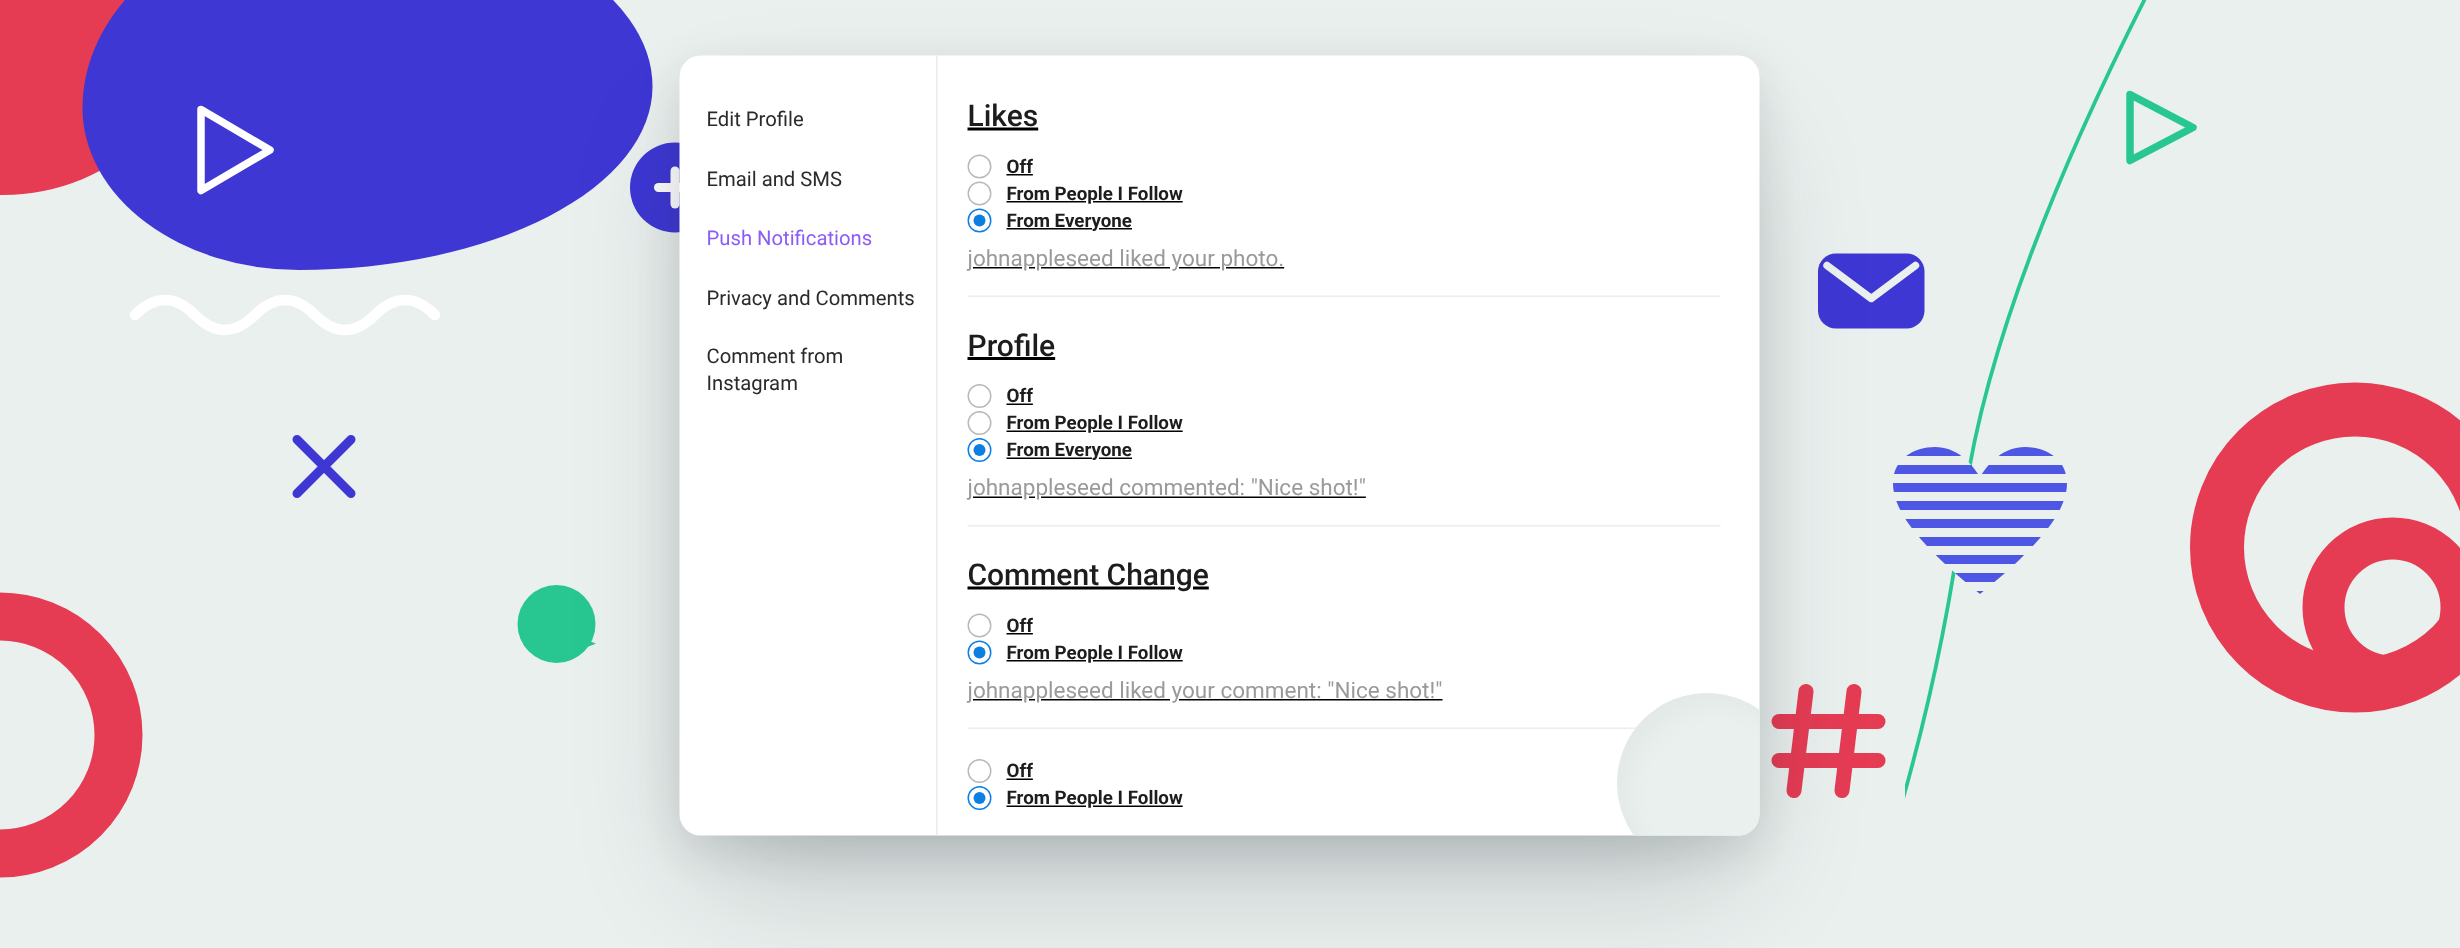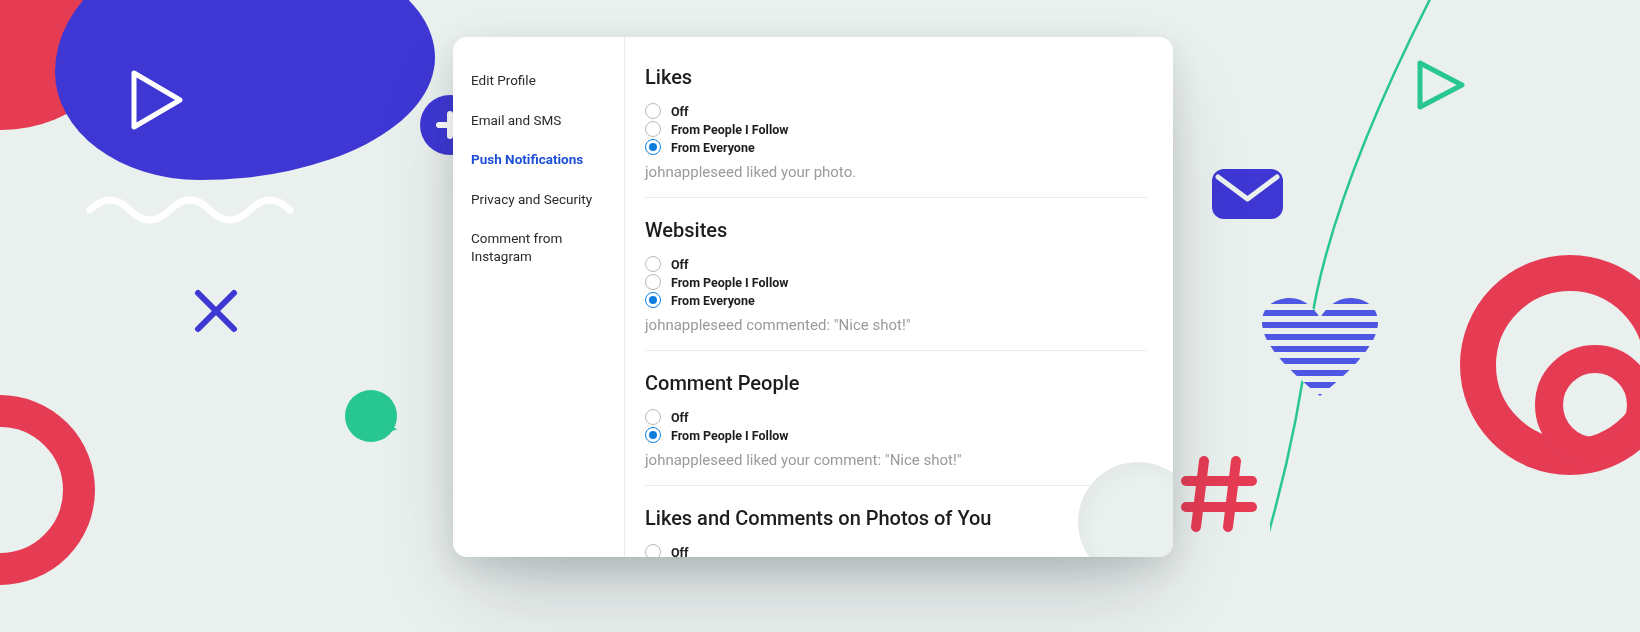--- a/index.html
+++ b/index.html
@@ -44,22 +44,22 @@
   .hash{top:455px;left:1180px;}
   
   .ring-red2{top:255px;left:1460px;width:220px;height:220px;border:36px solid #E53C54;border-radius:50%;}
   .ring-red2-inner{top:345px;left:1535px;width:120px;height:120px;border:28px solid #E53C54;border-radius:50%;}
 
   
   .panel{position:absolute;top:37px;left:453px;width:720px;height:520px;background:#fff;border-radius:14px;box-shadow:0 40px 80px -20px rgba(30,40,50,.25),0 10px 30px rgba(30,40,50,.12);display:flex;overflow:hidden;}
   .panel-cut{position:absolute;bottom:-25px;right:-25px;width:120px;height:120px;background:#eaf0ee;border-radius:50%;box-shadow:inset 8px 8px 18px rgba(0,0,0,.03);}
   .sidebar{width:172px;border-right:1px solid #ececec;padding:24px 0 16px 18px;}
   .sidebar-item{font-size:13.5px;color:#2a2a2a;padding:11px 8px 11px 0;cursor:pointer;line-height:1.3;}
-  .sidebar-item.active{font-weight:700;color:#1d4ed8;}
-  .main{flex:1;padding:28px 26px 0 20px;overflow:hidden;}
+  .sidebar-item.active{font-weight:400;color:#8b5cf6;}
+  .main{flex:1;padding:28px 26px 0 20px;overflow:hidden;text-decoration:underline;}
   .section{border-bottom:1px solid #ececec;padding-bottom:16px;margin-bottom:20px;}
   .section:last-child{border-bottom:none;margin-bottom:0;padding-bottom:0;}
   .section h2{font-size:20px;font-weight:500;color:#1d1d1d;margin-bottom:14px;}
   .opt{display:flex;align-items:center;gap:10px;margin:2px 0;cursor:pointer;}
   .radio{width:16px;height:16px;border:1.5px solid #b9b9b9;border-radius:50%;flex:0 0 16px;position:relative;}
   .radio.sel{border-color:#0e7fe1;}
   .radio.sel::after{content:"";position:absolute;inset:3px;border-radius:50%;background:#0e7fe1;}
   .opt-label{font-size:12.5px;font-weight:700;color:#1d1d1d;}
   .example{font-size:15px;color:#9a9a9a;margin-top:8px;}
 </style>
@@ -113,70 +113,69 @@
   </svg>
   <div class="ring-red2"></div>
   <div class="ring-red2-inner"></div>
 </div>
 
 <div class="panel">
   <div class="sidebar" id="sidebar">
       <div class="sidebar-item">Edit Profile</div>
       <div class="sidebar-item">Email and SMS</div>
       <div class="sidebar-item active">Push Notifications</div>
-      <div class="sidebar-item">Privacy and Security</div>
+      <div class="sidebar-item">Privacy and Comments</div>
       <div class="sidebar-item">Comment from Instagram</div>
     </div>
   <div class="main" id="main">
       <div class="section">
         <h2>Likes</h2>
         <div class="opt">
           <span class="radio"></span>
           <span class="opt-label">Off</span>
         </div>
         <div class="opt">
           <span class="radio"></span>
           <span class="opt-label">From People I Follow</span>
         </div>
         <div class="opt">
           <span class="radio sel"></span>
           <span class="opt-label">From Everyone</span>
         </div>
         <div class="example">johnappleseed liked your photo.</div>
       </div>
       <div class="section">
-        <h2>Websites</h2>
+        <h2>Profile</h2>
         <div class="opt">
           <span class="radio"></span>
           <span class="opt-label">Off</span>
         </div>
         <div class="opt">
           <span class="radio"></span>
           <span class="opt-label">From People I Follow</span>
         </div>
         <div class="opt">
           <span class="radio sel"></span>
           <span class="opt-label">From Everyone</span>
         </div>
         <div class="example">johnappleseed commented: "Nice shot!"</div>
       </div>
       <div class="section">
-        <h2>Comment People</h2>
+        <h2>Comment Change</h2>
         <div class="opt">
           <span class="radio"></span>
           <span class="opt-label">Off</span>
         </div>
         <div class="opt">
           <span class="radio sel"></span>
           <span class="opt-label">From People I Follow</span>
         </div>
         <div class="example">johnappleseed liked your comment: "Nice shot!"</div>
       </div>
       <div class="section">
-        <h2>Likes and Comments on Photos of You</h2>
         <div class="opt">
           <span class="radio"></span>
           <span class="opt-label">Off</span>
         </div>
         <div class="opt">
           <span class="radio sel"></span>
           <span class="opt-label">From People I Follow</span>
         </div>
       </div>
     </div>

